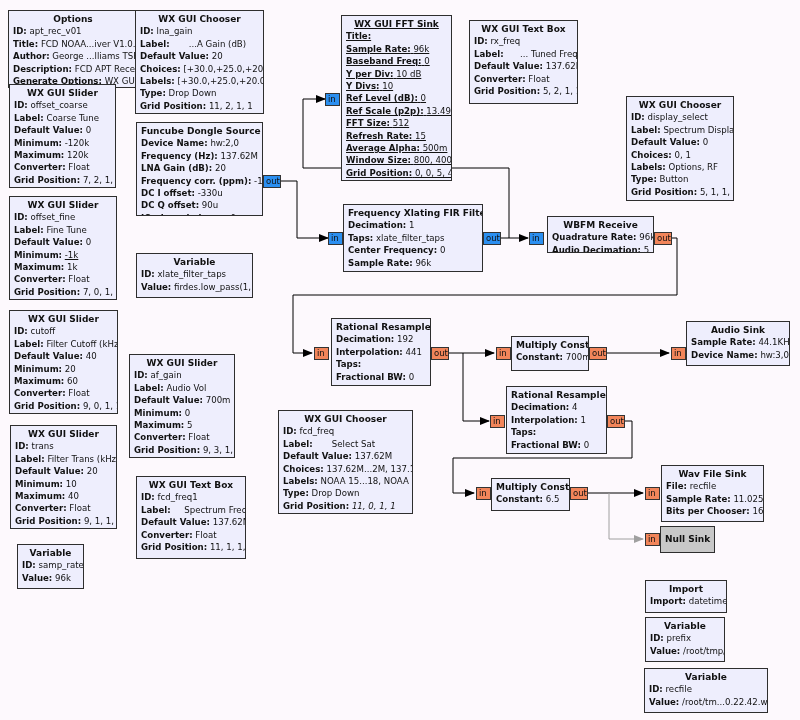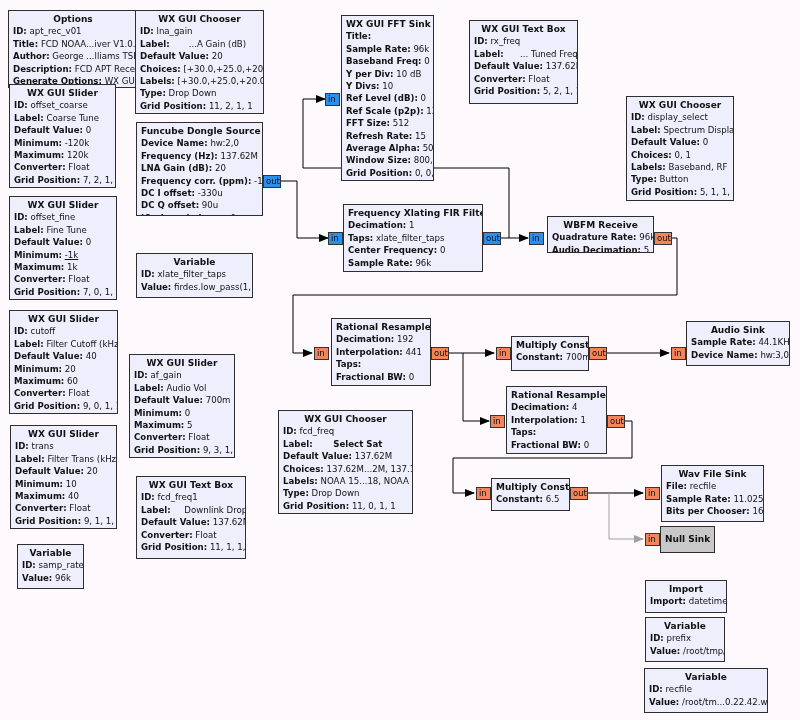--- a/index.html
+++ b/index.html
@@ -101,21 +101,21 @@
       <div class="row"><span class="k">Minimum:</span> <span class="v" style="white-space: pre; text-decoration: underline;">-1k</span></div>
       <div class="row"><span class="k">Maximum:</span> <span class="v" style="white-space: pre;">1k</span></div>
       <div class="row"><span class="k">Converter:</span> <span class="v" style="white-space: pre;">Float</span></div>
       <div class="row"><span class="k">Grid Position:</span> <span class="v" style="white-space: pre;">7, 0, 1, 2</span></div>
     </div>
     <div class="block" style="left: 136px; top: 253px; width: 117px; height: 45px;">
       <div class="title">Variable</div>
       <div class="row"><span class="k">ID:</span> <span class="v" style="white-space: pre;">xlate_filter_taps</span></div>
       <div class="row"><span class="k">Value:</span> <span class="v" style="white-space: pre;">firdes.low_pass(1, ...</span></div>
     </div>
-    <div class="block" style="left: 341px; top: 15px; width: 93px; height: 166px;">
+    <div class="block" style="left: 341px; top: 15px; width: 111px; height: 166px; text-decoration: underline;">
       <div class="title">WX GUI FFT Sink</div>
       <div class="row"><span class="k">Title:</span> <span class="v" style="white-space: pre;"></span></div>
       <div class="row"><span class="k">Sample Rate:</span> <span class="v" style="white-space: pre;">96k</span></div>
       <div class="row"><span class="k">Baseband Freq:</span> <span class="v" style="white-space: pre;">0</span></div>
       <div class="row"><span class="k">Y per Div:</span> <span class="v" style="white-space: pre;">10 dB</span></div>
       <div class="row"><span class="k">Y Divs:</span> <span class="v" style="white-space: pre;">10</span></div>
       <div class="row"><span class="k">Ref Level (dB):</span> <span class="v" style="white-space: pre;">0</span></div>
       <div class="row"><span class="k">Ref Scale (p2p):</span> <span class="v" style="white-space: pre;">13.49k</span></div>
       <div class="row"><span class="k">FFT Size:</span> <span class="v" style="white-space: pre;">512</span></div>
       <div class="row"><span class="k">Refresh Rate:</span> <span class="v" style="white-space: pre;">15</span></div>
@@ -131,21 +131,21 @@
       <div class="row"><span class="k">Default Value:</span> <span class="v" style="white-space: pre;">137.62M</span></div>
       <div class="row"><span class="k">Converter:</span> <span class="v" style="white-space: pre;">Float</span></div>
       <div class="row"><span class="k">Grid Position:</span> <span class="v" style="white-space: pre;">5, 2, 1, 1</span></div>
     </div>
     <div class="block" style="left: 626px; top: 96px; width: 108px; height: 105px;">
       <div class="title">WX GUI Chooser</div>
       <div class="row"><span class="k">ID:</span> <span class="v" style="white-space: pre;">display_select</span></div>
       <div class="row"><span class="k">Label:</span> <span class="v" style="white-space: pre;">Spectrum Display</span></div>
       <div class="row"><span class="k">Default Value:</span> <span class="v" style="white-space: pre;">0</span></div>
       <div class="row"><span class="k">Choices:</span> <span class="v" style="white-space: pre;">0, 1</span></div>
-      <div class="row"><span class="k">Labels:</span> <span class="v" style="white-space: pre;">Baseband, RF</span></div>
+      <div class="row"><span class="k">Labels:</span> <span class="v" style="white-space: pre;">Options, RF</span></div>
       <div class="row"><span class="k">Type:</span> <span class="v" style="white-space: pre;">Button</span></div>
       <div class="row"><span class="k">Grid Position:</span> <span class="v" style="white-space: pre;">5, 1, 1, 1</span></div>
     </div>
     <div class="block" style="left: 343px; top: 204px; width: 140px; height: 68px;">
       <div class="title left">Frequency Xlating FIR Filter</div>
       <div class="row"><span class="k">Decimation:</span> <span class="v" style="white-space: pre;">1</span></div>
       <div class="row"><span class="k">Taps:</span> <span class="v" style="white-space: pre;">xlate_filter_taps</span></div>
       <div class="row"><span class="k">Center Frequency:</span> <span class="v" style="white-space: pre;">0</span></div>
       <div class="row"><span class="k">Sample Rate:</span> <span class="v" style="white-space: pre;">96k</span></div>
     </div>
@@ -204,41 +204,41 @@
       <div class="row"><span class="k">Decimation:</span> <span class="v" style="white-space: pre;">4</span></div>
       <div class="row"><span class="k">Interpolation:</span> <span class="v" style="white-space: pre;">1</span></div>
       <div class="row"><span class="k">Taps:</span> <span class="v" style="white-space: pre;"></span></div>
       <div class="row"><span class="k">Fractional BW:</span> <span class="v" style="white-space: pre;">0</span></div>
     </div>
     <div class="port orange" style="left: 490px; top: 415px; width: 15px;">in</div>
     <div class="port orange" style="left: 607px; top: 415px; width: 18px;">out</div>
     <div class="block" style="left: 278px; top: 410px; width: 135px; height: 104px;">
       <div class="title">WX GUI Chooser</div>
       <div class="row"><span class="k">ID:</span> <span class="v" style="white-space: pre;">fcd_freq</span></div>
-      <div class="row"><span class="k">Label:</span> <span class="v" style="white-space: pre; font-weight: bold;">      Select Sat</span></div>
+      <div class="row"><span class="k">Label:</span> <span class="v" style="white-space: pre;">      Select Sat</span></div>
       <div class="row"><span class="k">Default Value:</span> <span class="v" style="white-space: pre;">137.62M</span></div>
       <div class="row"><span class="k">Choices:</span> <span class="v" style="white-space: pre;">137.62M...2M, 137.1M</span></div>
       <div class="row"><span class="k">Labels:</span> <span class="v" style="white-space: pre;">NOAA 15...18, NOAA 19</span></div>
       <div class="row"><span class="k">Type:</span> <span class="v" style="white-space: pre;">Drop Down</span></div>
-      <div class="row"><span class="k">Grid Position:</span> <span class="v" style="white-space: pre;">11, 0, 1, 1</span></div>
+      <div class="row"><span class="k">Grid Position:</span> <span class="v" style="white-space: pre; font-style: italic;">11, 0, 1, 1</span></div>
     </div>
     <div class="block" style="left: 10px; top: 425px; width: 107px; height: 104px;">
       <div class="title">WX GUI Slider</div>
       <div class="row"><span class="k">ID:</span> <span class="v" style="white-space: pre;">trans</span></div>
       <div class="row"><span class="k">Label:</span> <span class="v" style="white-space: pre;">Filter Trans (kHz)</span></div>
       <div class="row"><span class="k">Default Value:</span> <span class="v" style="white-space: pre;">20</span></div>
       <div class="row"><span class="k">Minimum:</span> <span class="v" style="white-space: pre;">10</span></div>
       <div class="row"><span class="k">Maximum:</span> <span class="v" style="white-space: pre;">40</span></div>
       <div class="row"><span class="k">Converter:</span> <span class="v" style="white-space: pre;">Float</span></div>
       <div class="row"><span class="k">Grid Position:</span> <span class="v" style="white-space: pre;">9, 1, 1, 1</span></div>
     </div>
     <div class="block" style="left: 136px; top: 476px; width: 110px; height: 83px;">
       <div class="title">WX GUI Text Box</div>
       <div class="row"><span class="k">ID:</span> <span class="v" style="white-space: pre;">fcd_freq1</span></div>
-      <div class="row"><span class="k">Label:</span> <span class="v" style="white-space: pre;">    Downlink Drop</span></div>
+      <div class="row"><span class="k">Label:</span> <span class="v" style="white-space: pre;">    Spectrum Freq</span></div>
       <div class="row"><span class="k">Default Value:</span> <span class="v" style="white-space: pre;">137.62M</span></div>
       <div class="row"><span class="k">Converter:</span> <span class="v" style="white-space: pre;">Float</span></div>
       <div class="row"><span class="k">Grid Position:</span> <span class="v" style="white-space: pre;">11, 1, 1, 1</span></div>
     </div>
     <div class="block" style="left: 491px; top: 478px; width: 79px; height: 33px;">
       <div class="title left">Multiply Const</div>
       <div class="row"><span class="k">Constant:</span> <span class="v" style="white-space: pre;">6.5</span></div>
     </div>
     <div class="port orange" style="left: 476px; top: 487px; width: 15px;">in</div>
     <div class="port orange" style="left: 570px; top: 487px; width: 18px;">out</div>

